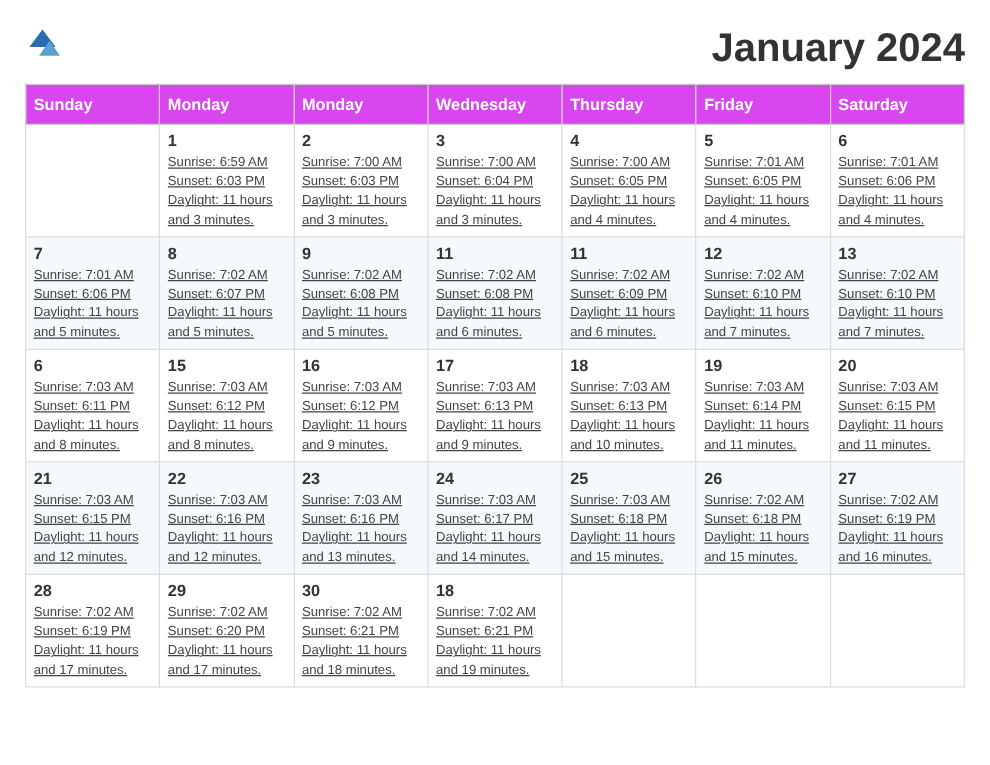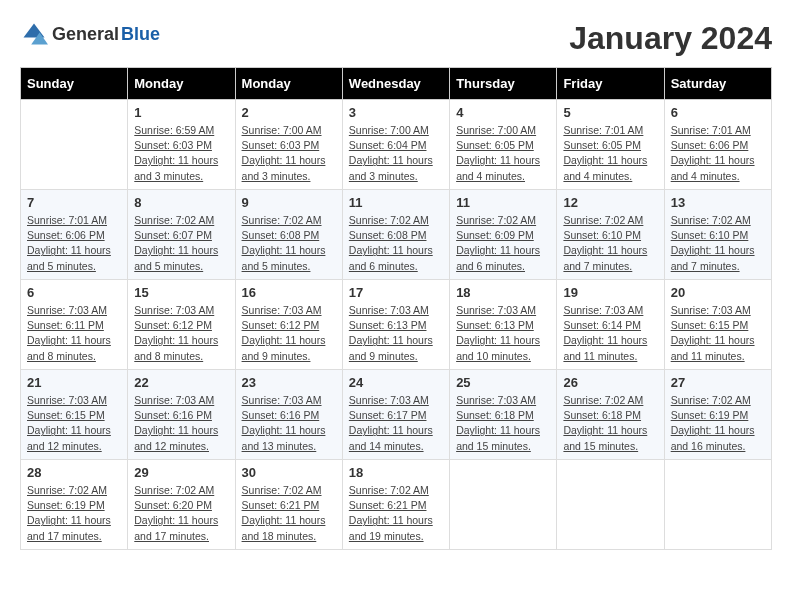--- a/index.html
+++ b/index.html
@@ -46,21 +46,21 @@
     .location-title {
       font-size: 16px;
       color: #555;
     }
     table {
       width: 100%;
       border-collapse: collapse;
       table-layout: fixed;
     }
     thead tr {
-      background-color: #000000;
+      background-color: #d946ef;
       color: #fff;
     }
     thead th {
       padding: 8px 6px;
       text-align: left;
       font-size: 13px;
       font-weight: bold;
       border: 1px solid #ccc;
     }
     tbody tr {
@@ -94,26 +94,20 @@
   </style>
 </head>
 <body>
 
 <div class="header">
   <div class="logo">
     <svg class="logo-icon" viewBox="0 0 40 40">
       <polygon points="20,5 35,25 5,25" fill="#2e6dab"></polygon>
       <polygon points="28,18 40,35 16,35" fill="#5ba0d0"></polygon>
     </svg>
-    <div>
-      <div style="display:flex; align-items:baseline; gap:2px;">
-        <span class="logo-text-general">General</span>
-        <span class="logo-text-blue">Blue</span>
-      </div>
-    </div>
   </div>
   <div class="title-block">
     <div class="month-title">January 2024</div>
   </div>
 </div>
 
 <table>
   <thead>
     <tr>
     <th>Sunday</th>

